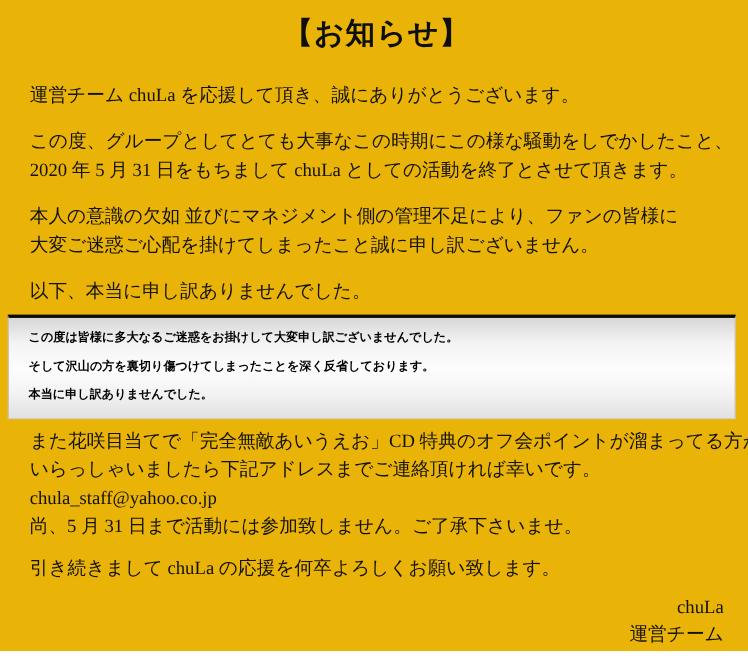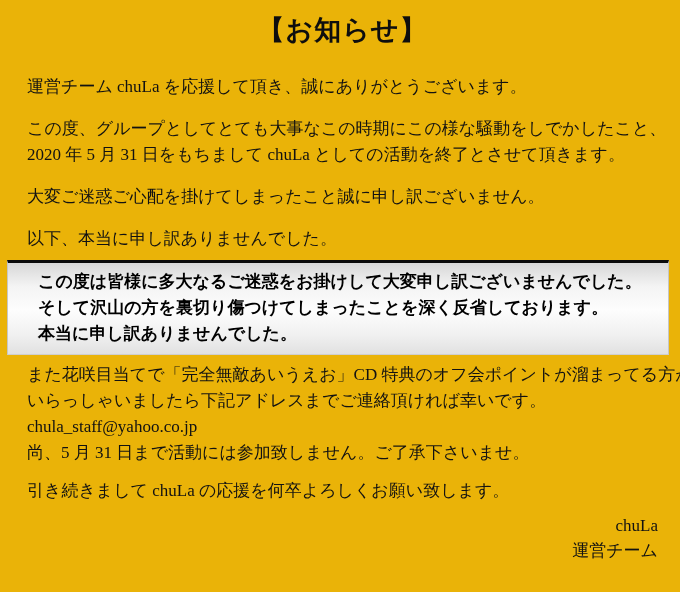--- a/index.html
+++ b/index.html
@@ -30,24 +30,24 @@
   }
   .para.first { margin-top: 26px; }
   .para .line { white-space: nowrap; }
   .comment-box {
     margin: 8px -11px 0 -20px;
     border-top: 3px solid #0a0a0a;
     border-left: 1px solid #c6c6c6;
     border-right: 1px solid #c6c6c6;
     border-bottom: 1px solid #cfcfcf;
     background: linear-gradient(180deg, #d7d7d7 0%, #f4f4f4 26%, #fdfdfd 52%, #f1f1f1 78%, #e1e1e1 100%);
-    padding: 6px 14px 7px 30px;
-    font-family: Liberation Sans, sans-serif;
+    padding: 6px 14px 7px 18px;
+    font-family: Liberation Mono, monospace;
     font-weight: bold;
-    font-size: 17px;
+    font-size: 11px;
     line-height: 26px;
     color: #000000;
   }
   .comment-box .line { white-space: nowrap; }
   .after-box { margin-top: 7px; }
   .closing { margin-top: 12px; }
   .signature {
     margin-top: 9px;
     text-align: right;
     font-size: 17px;
@@ -64,20 +64,21 @@
   <div class="para first">
     <div class="line">運営チーム chuLa を応援して頂き、誠にありがとうございます。</div>
   </div>
 
   <div class="para">
     <div class="line">この度、グループとしてとても大事なこの時期にこの様な騒動をしでかしたこと、</div>
     <div class="line">2020 年 5 月 31 日をもちまして chuLa としての活動を終了とさせて頂きます。</div>
   </div>
 
   <div class="para">
+    <div class="line">本人の意識の欠如 並びにマネジメント側の管理不足により、ファンの皆様に</div>
     <div class="line">大変ご迷惑ご心配を掛けてしまったこと誠に申し訳ございません。</div>
   </div>
 
   <div class="para">
     <div class="line">以下、本当に申し訳ありませんでした。</div>
   </div>
 
   <div class="comment-box">
     <div class="line">この度は皆様に多大なるご迷惑をお掛けして大変申し訳ございませんでした。</div>
     <div class="line">そして沢山の方を裏切り傷つけてしまったことを深く反省しております。</div>

